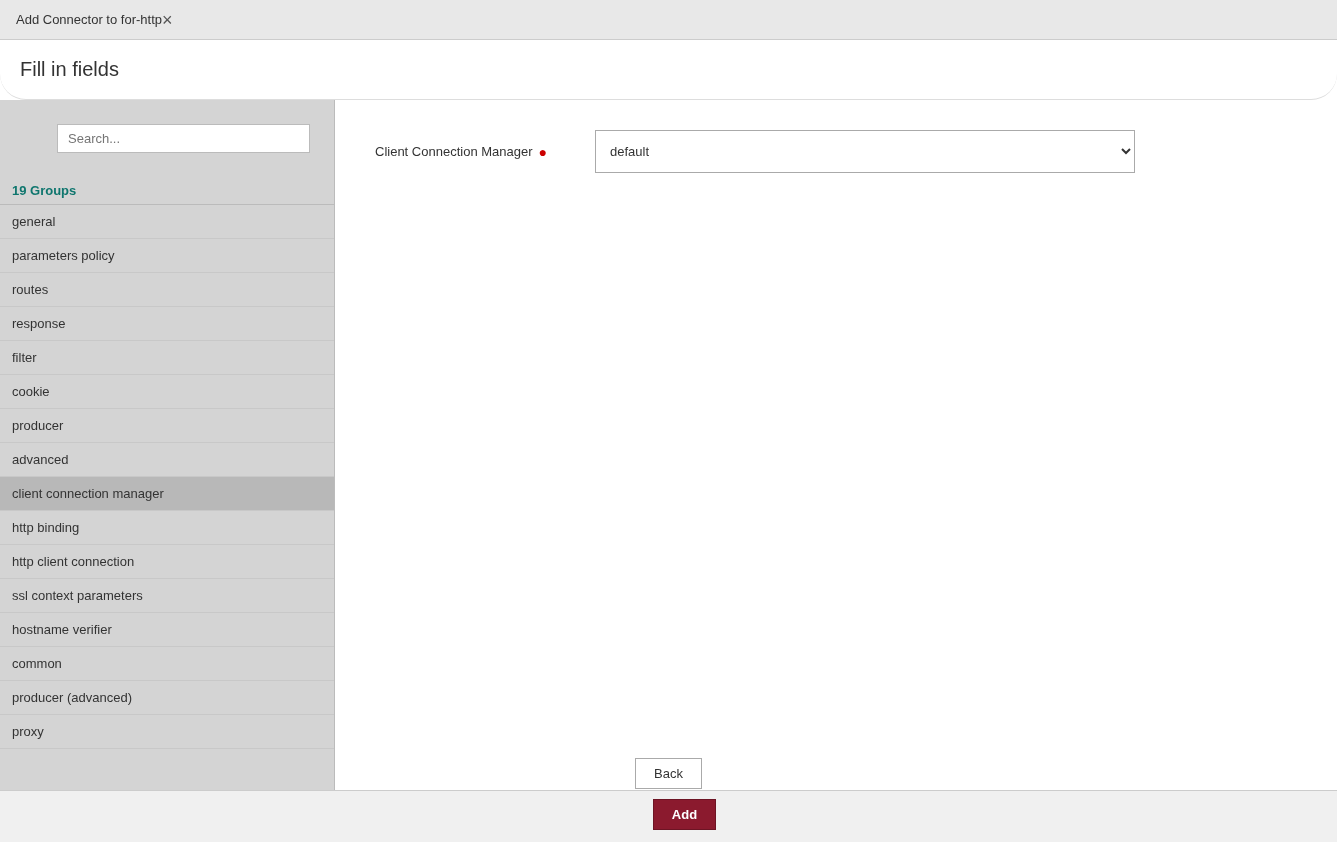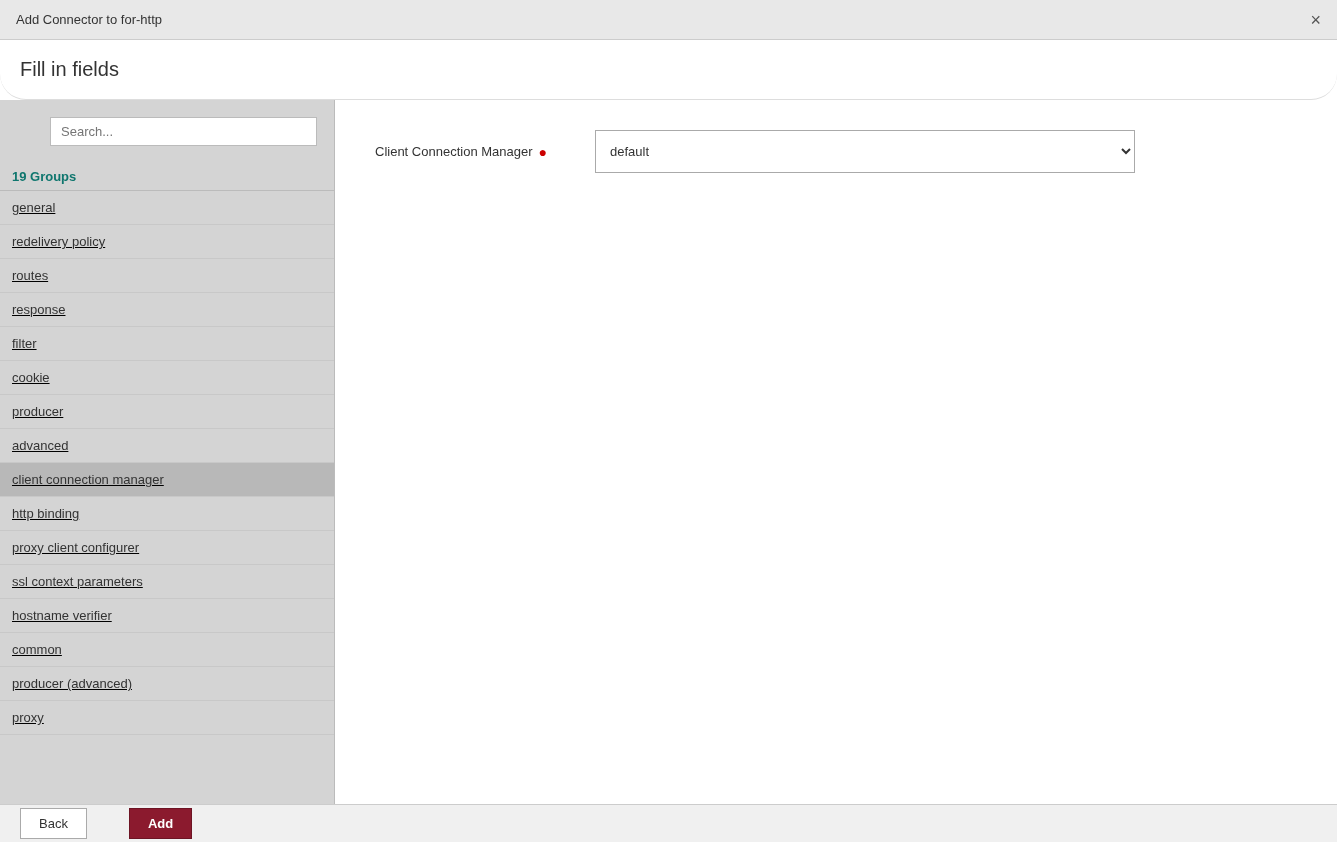--- a/index.html
+++ b/index.html
@@ -9,21 +9,20 @@
       width: 1337px;
       height: 842px;
       background: #fff;
       display: flex;
       flex-direction: column;
     }
 
     .modal-header {
       display: flex;
       align-items: center;
-      justify-content: space-between;
       padding: 10px 16px;
       background: #e8e8e8;
       border-bottom: 1px solid #ccc;
       height: 40px;
     }
 
     .modal-title {
       font-size: 13px;
       color: #333;
     }
@@ -56,21 +55,21 @@
     .sidebar {
       width: 335px;
       background: #d4d4d4;
       display: flex;
       flex-direction: column;
       border-right: 1px solid #bbb;
       overflow-y: auto;
     }
 
     .search-box {
-      margin: 17px;
+      margin: 24px;
       padding-left: 33px;
     }
 
     .search-input {
       width: 100%;
       padding: 6px 10px;
       border: 1px solid #bbb;
       background: #fff;
       font-size: 13px;
       color: #999;
@@ -81,21 +80,20 @@
       padding: 6px 12px;
       font-size: 13px;
       font-weight: bold;
       color: #0f766e;
       border-bottom: 1px solid #bbb;
     }
 
     .nav-list {
       list-style: none;
       flex: 1;
-      text-decoration: underline;
     }
 
     .nav-item {
       padding: 9px 12px;
       cursor: pointer;
       color: #333;
       font-size: 13px;
       border-bottom: 1px solid #c8c8c8;
     }
 
@@ -138,26 +136,28 @@
       border: 1px solid #aaa;
       font-size: 13px;
       color: #333;
       background: #fff;
       cursor: pointer;
       outline: none;
     }
 
     .modal-footer {
       display: flex;
+      justify-content: flex-end;
       align-items: center;
       padding: 12px 20px;
       background: #f0f0f0;
       border-top: 1px solid #ccc;
       gap: 10px;
-      height: 38px;
+      height: 52px;
+      flex-direction: column;
     }
 
     .btn-back {
       padding: 7px 18px;
       background: #fff;
       border: 1px solid #aaa;
       font-size: 13px;
       color: #333;
       cursor: pointer;
     }
@@ -187,30 +187,30 @@
 
   <div class="modal-body">
 
     <div class="sidebar">
       <div class="search-box">
         <input class="search-input" type="text" placeholder="Search..." style="">
       </div>
       <div class="groups-count">19 Groups</div>
       <ul class="nav-list">
         <li class="nav-item">general</li>
-        <li class="nav-item">redelivery policy</li>
+        <li class="nav-item">parameters policy</li>
         <li class="nav-item">routes</li>
         <li class="nav-item">response</li>
         <li class="nav-item">filter</li>
         <li class="nav-item">cookie</li>
         <li class="nav-item">producer</li>
         <li class="nav-item">advanced</li>
         <li class="nav-item active">client connection manager</li>
         <li class="nav-item">http binding</li>
-        <li class="nav-item">proxy client configurer</li>
+        <li class="nav-item">http client connection</li>
         <li class="nav-item">ssl context parameters</li>
         <li class="nav-item">hostname verifier</li>
         <li class="nav-item">common</li>
         <li class="nav-item">producer (advanced)</li>
         <li class="nav-item">proxy</li>
 
       </ul>
     </div>
 
     <div class="main-content">

